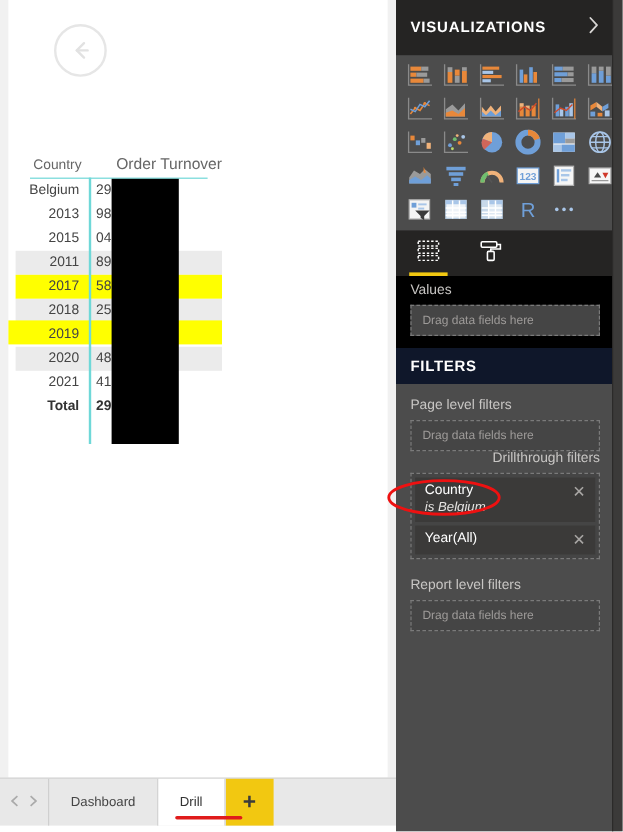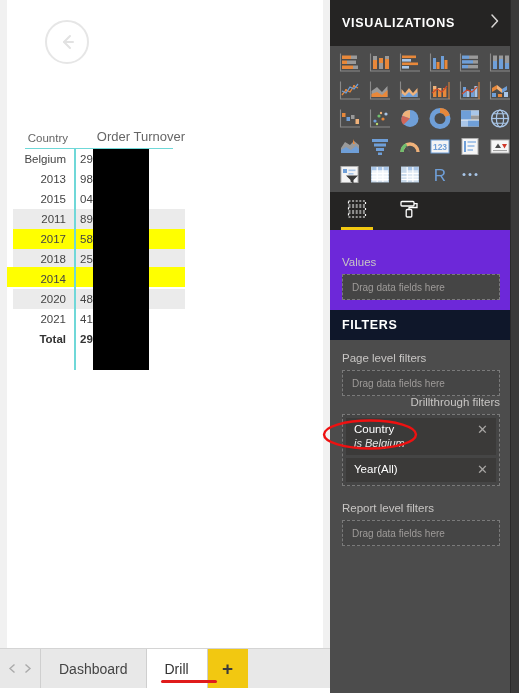--- a/index.html
+++ b/index.html
@@ -91,21 +91,21 @@
     display: flex; align-items: stretch;
     border-top: 1px solid #d4d4d4;
   }
   #tab-nav {
     width: 41px; display: flex; align-items: center; justify-content: center;
     gap: 6px; border-right: 1px solid #cfcfcf;
   }
   .nav-arrow { cursor: pointer; }
   #tab-dashboard, #tab-drill {
     display: flex; align-items: center; justify-content: center;
-    padding: 0 18px; font-size: 14px; color: #444;
+    padding: 0 18px; font-size: 11px; color: #444;
     cursor: pointer; position: relative;
     border-right: 1px solid #cfcfcf;
   }
   #tab-drill { background: #ffffff; color: #333; }
   #tab-drill-underline {
     position: absolute; left: 14px; bottom: 5px; width: 56px; height: 3px;
     background: #e01b1b; border-radius: 2px;
   }
   #tab-add {
     width: 40px; background: #f2c811;
@@ -154,21 +154,21 @@
     position: relative;
   }
   .viz-tab { position: relative; width: 30px; height: 30px; cursor: pointer;
              display:flex; align-items:center; justify-content:center; }
   #viz-tab-underline {
     position: absolute; left: 11px; bottom: 0; width: 32px; height: 3px;
     background: #f2c811;
   }
 
   
-  #values-section { padding: 22px 10px 10px 12px; background: #6d28d9; }
+  #values-section { padding: 2px 10px 10px 12px; background: #000000; }
   .well-label { font-size: 11.5px; color: #c8c6c4; margin: 4px 0 6px; }
   .dropzone {
     border: 1px dashed #7a7a7a; background: #454545;
     height: 26px; display: flex; align-items: center; padding-left: 9px;
     font-size: 10px; color: #9e9b99; cursor: pointer;
   }
 
   
   #filters-header {
     height: 30px; background: #0f172a;
@@ -245,21 +245,21 @@
             </div>
             <div class="mx-row child highlight">
               <div class="mx-label">2017</div>
               <div class="mx-val">58</div>
             </div>
             <div class="mx-row child band">
               <div class="mx-label">2018</div>
               <div class="mx-val">25</div>
             </div>
             <div class="mx-row child">
-              <div class="mx-label">2014</div>
+              <div class="mx-label">2019</div>
               <div class="mx-val">51</div>
             </div>
             <div class="mx-row child band">
               <div class="mx-label">2020</div>
               <div class="mx-val">48</div>
             </div>
             <div class="mx-row child">
               <div class="mx-label">2021</div>
               <div class="mx-val">41</div>
             </div>

